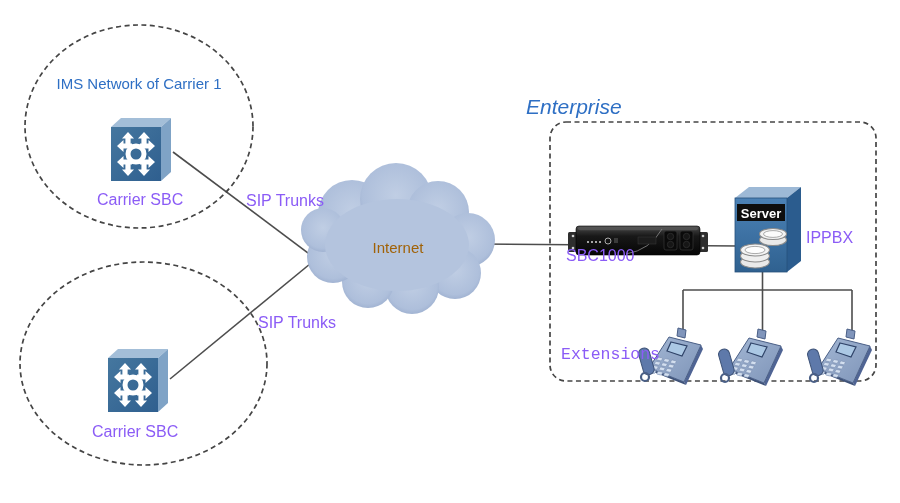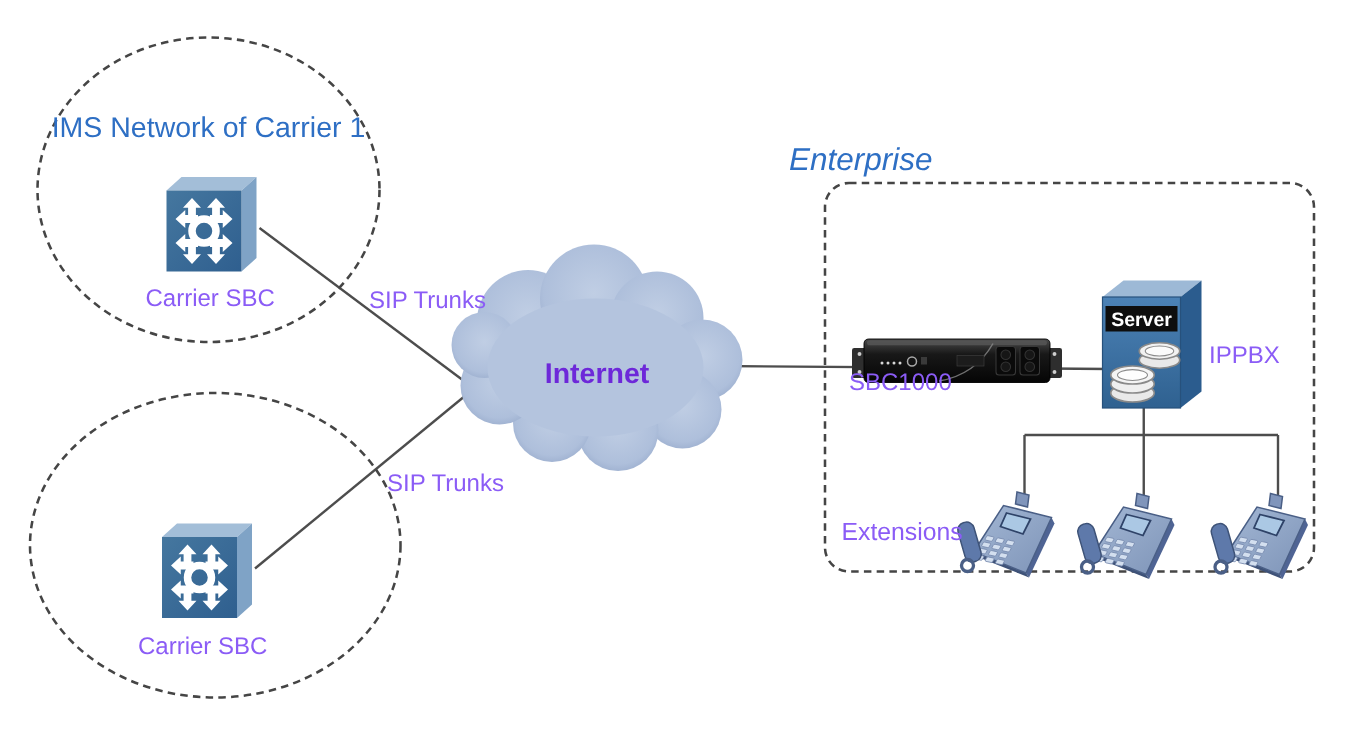--- a/index.html
+++ b/index.html
@@ -4,21 +4,21 @@
 <style>
   html,body{margin:0;padding:0;background:#ffffff;}
   .stage{
     position:relative;width:900px;height:503px;background:#ffffff;overflow:hidden;
     font-family:"Liberation Sans","DejaVu Sans",sans-serif;
   }
   .stage svg.overlay{position:absolute;left:0;top:0;}
   .lbl{position:absolute;white-space:nowrap;line-height:1.1;color:#8b5cf6;}
   .lbl.blue{color:#2e6fc4;}
   .lbl.center{text-align:center;white-space:normal;}
-  .fs15{font-size:19px;}
+  .fs15{font-size:15px;}
   .fs16{font-size:16px;}
   .fs17{font-size:16px;}
 </style>
 </head>
 <body>
 
 <div class="stage">
 
   <svg class="overlay" width="900" height="503" viewBox="0 0 900 503">
     <defs>
@@ -165,20 +165,20 @@
     <use href="#phone-icon" x="807" y="325"></use>
   </svg>
 
   <div class="lbl blue center fs15" style="left:30px;top:76px;width:218px;position:absolute;">IMS Network of Carrier 1</div>
   <div class="lbl fs16" style="left:97px;top:191px;">Carrier SBC</div>
   <div class="lbl fs16" style="left:246px;top:192px;">SIP Trunks</div>
 
   <div class="lbl fs16" style="left:92px;top:423px;">Carrier SBC</div>
   <div class="lbl fs16" style="left:258px;top:314px;">SIP Trunks</div>
 
-  <div class="lbl center fs15" style="left:358px;top:240px;width:80px;position:absolute;color:#6d28d9;font-weight:bold;">Internet</div>
+  <div class="lbl center fs15" style="left:358px;top:240px;width:80px;position:absolute;color:#a16207;">Internet</div>
 
   <div class="lbl blue" style="left:526px;top:95px;font-size:21px;font-style:italic;">Enterprise</div>
   <div class="lbl fs17" style="left:566px;top:247px;">SBC1000</div>
   <div class="lbl fs17" style="left:806px;top:229px;">IPPBX</div>
-  <div class="lbl" style="left:561px;top:346px;font-size:16.5px;">Extensions</div>
+  <div class="lbl" style="left:561px;top:346px;font-size:16.5px;font-family:Liberation Mono, monospace;">Extensions</div>
 
 </div>
 
 </body></html>

